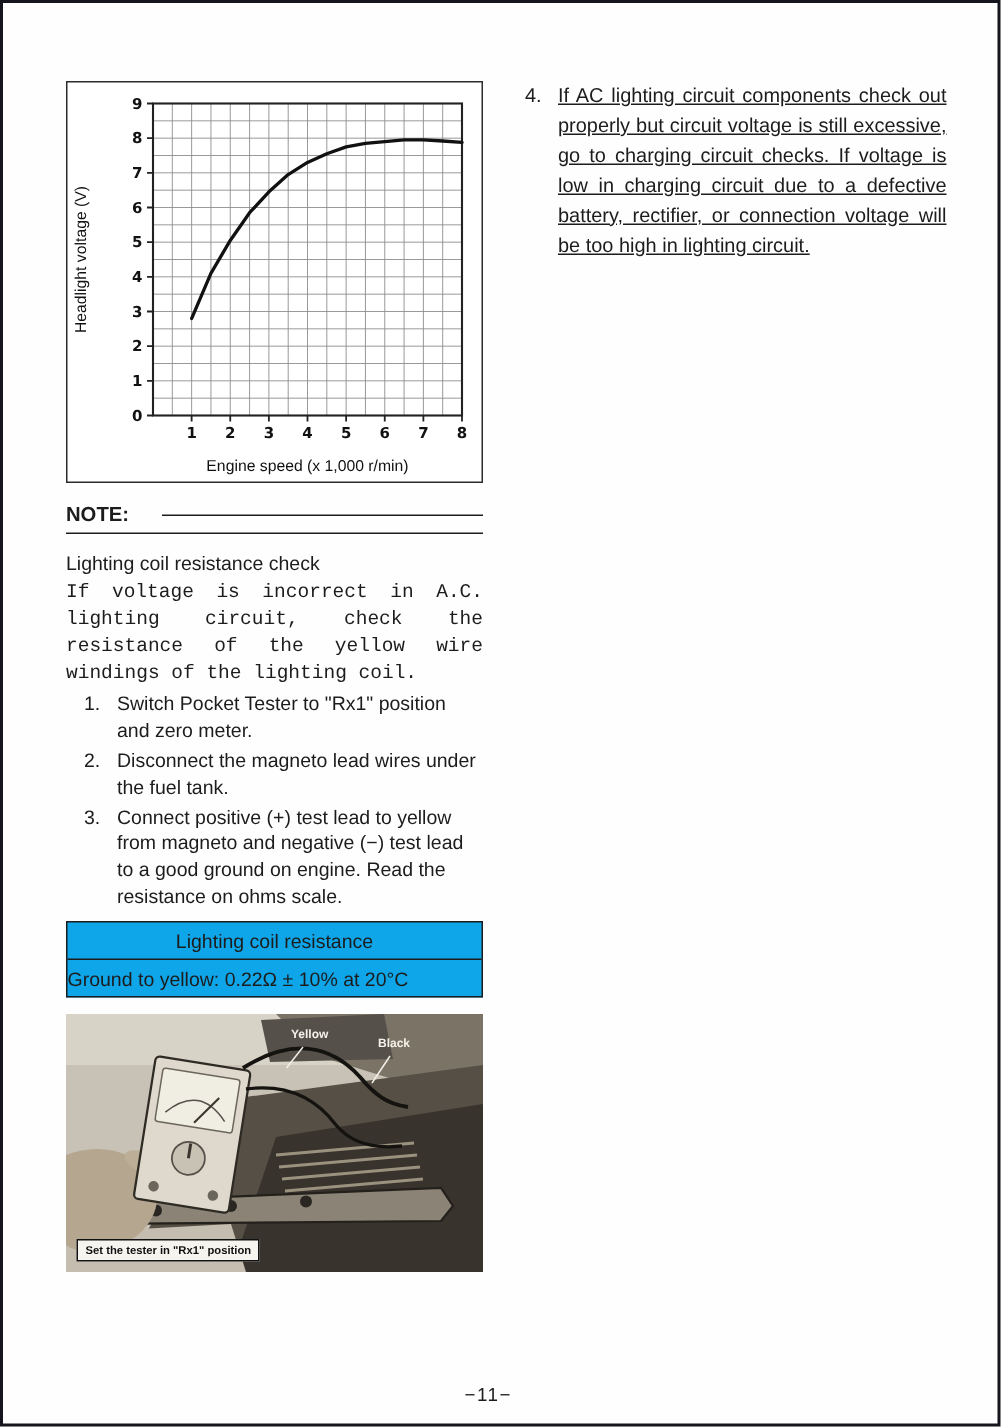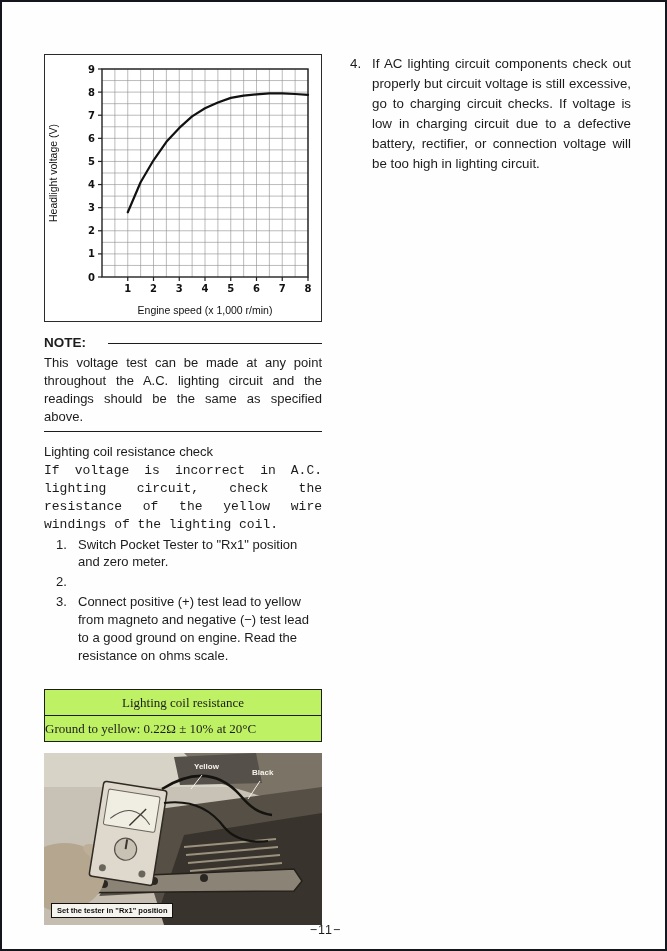--- a/index.html
+++ b/index.html
@@ -18,35 +18,35 @@
   .note-text{margin-top:4px;font-size:13px;line-height:1.38;text-align:justify;}
   .hr{border-top:1.6px solid #1c1c1c;margin-top:5px;}
 
   .section-heading{margin-top:12px;font-weight:normal;font-size:13px;}
   .section-intro{margin-top:3px;font-size:13px;line-height:1.38;text-align:justify;font-family:Liberation Mono, monospace;}
   .steps{margin-top:2px;}
   .step{display:flex;font-size:13px;line-height:1.38;margin-top:2px;}
   .step .num{width:22px;margin-left:12px;flex:none;}
   .step .txt{flex:1;}
 
-  .spec{margin-top:24px;border:1.6px solid #1c1c1c;background:#bef264;font-family:Liberation Serif, serif;}
+  .spec{margin-top:7px;border:1.6px solid #1c1c1c;background:#0ea5e9;}
   .spec-title{text-align:center;font-size:13px;padding:5px 0 4px;border-bottom:1.4px solid #1c1c1c;}
   .spec-value{font-size:13px;padding:5px 0 4px;}
 
   .photo{margin-top:11px;position:relative;width:278px;height:172px;background:#ec4899;}
   .photo svg{display:block;width:100%;height:100%;}
   .photo-label{font-family:"Liberation Sans",sans-serif;font-size:8px;font-weight:bold;fill:#f5f2ea;}
   .photo-caption{position:absolute;left:7px;bottom:7px;background:#f6f4ef;border:1px solid #111;
                  font-size:7.5px;font-weight:bold;padding:2px 5px;color:#111;}
 
   
   .right-col{position:absolute;left:348px;top:52px;width:281px;}
   .item{display:flex;font-size:13.3px;line-height:1.5;}
   .item .num{width:22px;flex:none;}
-  .item .txt{flex:1;text-align:justify;}
+  .item .txt{flex:1;text-align:justify;text-decoration:underline;}
 
   .page-number{position:absolute;left:0;right:16px;bottom:12px;text-align:center;font-size:12.5px;letter-spacing:1px;}
 </style>
 </head>
 <body>
 
 <div class="page">
 
   <div class="left-col">
 
@@ -126,33 +126,33 @@
           <path d="M82.8 157.3 L95.6 127.2 L108.5 105.3 L121.4 86.8 L134.3 72.9 L147.1 61.4 L160.0 53.3 L172.9 47.5 L185.8 42.9 L198.6 40.6 L211.5 39.4 L224.4 38.3 L237.3 38.3 L250.1 39.0 L263.0 39.9" fill="none" stroke="#111" stroke-width="2.2" stroke-linecap="round" stroke-linejoin="round"></path>
           <text x="160" y="259" text-anchor="middle" class="axis-label">Engine speed (x 1,000 r/min)</text>
           <text text-anchor="middle" class="axis-label" transform="translate(12 118.0) rotate(-90)">Headlight voltage (V)</text>
         </svg>
     </div>
 
     <div class="note-header">
       <span>NOTE:</span>
       <span class="rule"></span>
     </div>
-    <div class="note-text">This voltage test can be made at any point throughout the A.C. lighting circuit and the readings should be the same as specified above.</div>
     <div class="hr"></div>
 
     <div class="section-heading">Lighting coil resistance check</div>
     <div class="section-intro">If voltage is incorrect in A.C. lighting circuit, check the resistance of the yellow wire windings of the lighting coil.</div>
 
     <div class="steps">
       <div class="step">
         <span class="num">1.</span>
         <span class="txt">Switch Pocket Tester to "Rx1" position and zero meter.</span>
       </div>
       <div class="step">
         <span class="num">2.</span>
+        <span class="txt">Disconnect the magneto lead wires under the fuel tank.</span>
       </div>
       <div class="step">
         <span class="num">3.</span>
         <span class="txt">Connect positive (+) test lead to yellow from magneto and negative (−) test lead to a good ground on engine. Read the resistance on ohms scale.</span>
       </div>
     </div>
 
     <div class="spec">
       <div class="spec-title">Lighting coil resistance</div>
       <div class="spec-value">Ground to yellow: 0.22Ω ± 10% at 20°C</div>

